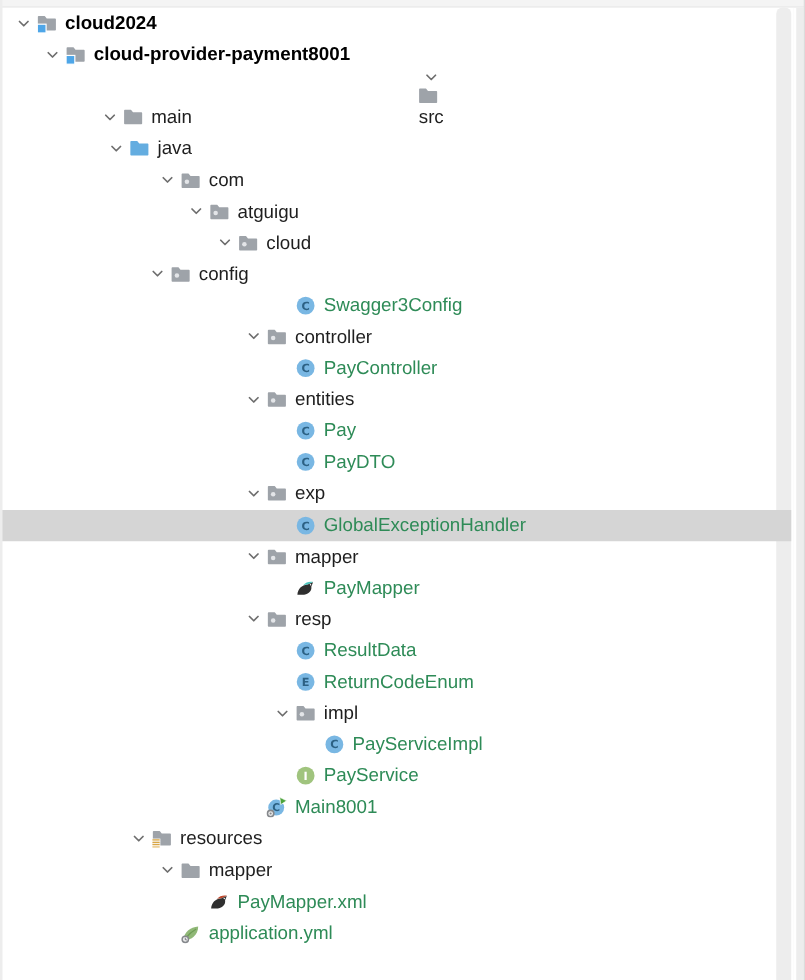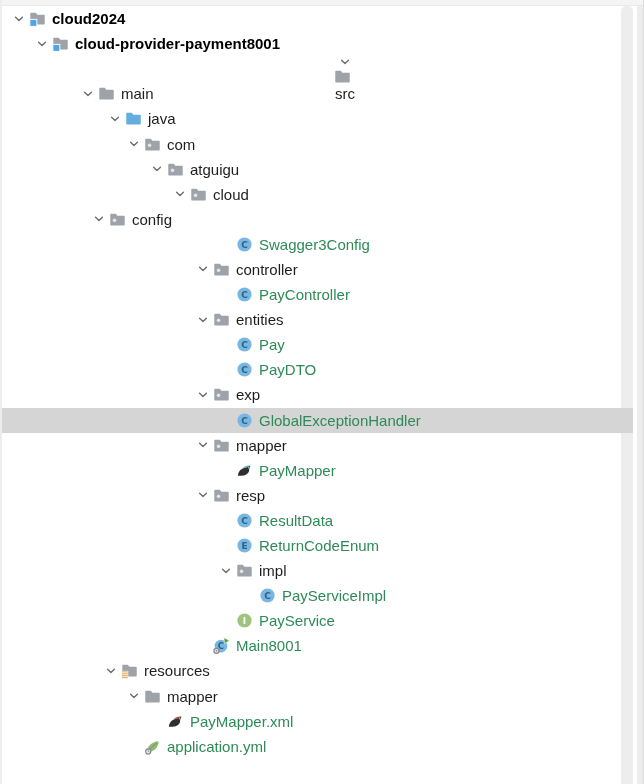--- a/index.html
+++ b/index.html
@@ -87,21 +87,21 @@
           <path d="M2.6 4.2 L6 7.6 L9.4 4.2" stroke="#6E6E6E" stroke-width="1.4" fill="none" stroke-linecap="round" stroke-linejoin="round"></path>
         </svg>
       </span>
       <span class="ico">
         <svg width="17" height="17" viewBox="0 0 16 16" xmlns="http://www.w3.org/2000/svg">
           <path d="M1.2 3.2 C1.2 2.85 1.5 2.6 1.8 2.6 H5.9 C6.15 2.6 6.4 2.7 6.55 2.9 L7.9 4.5 H14.2 C14.55 4.5 14.8 4.8 14.8 5.1 V13 C14.8 13.35 14.55 13.6 14.2 13.6 H1.8 C1.5 13.6 1.2 13.35 1.2 13 Z" fill="#9EA3A9"></path>
         </svg>
       </span>
       <span class="lbl">main</span>
     </div>
-    <div class="row" style="padding-left: 104px;">
+    <div class="row" style="padding-left: 60px; margin-left: 22px;">
       <span class="chev">
         <svg width="12" height="12" viewBox="0 0 12 12" xmlns="http://www.w3.org/2000/svg">
           <path d="M2.6 4.2 L6 7.6 L9.4 4.2" stroke="#6E6E6E" stroke-width="1.4" fill="none" stroke-linecap="round" stroke-linejoin="round"></path>
         </svg>
       </span>
       <span class="ico">
         <svg width="17" height="17" viewBox="0 0 16 16" xmlns="http://www.w3.org/2000/svg">
           <path d="M1.2 3.2 C1.2 2.85 1.5 2.6 1.8 2.6 H5.9 C6.15 2.6 6.4 2.7 6.55 2.9 L7.9 4.5 H14.2 C14.55 4.5 14.8 4.8 14.8 5.1 V13 C14.8 13.35 14.55 13.6 14.2 13.6 H1.8 C1.5 13.6 1.2 13.35 1.2 13 Z" fill="#64ADE0"></path>
         </svg>
       </span>
@@ -142,21 +142,21 @@
         </svg>
       </span>
       <span class="ico">
         <svg width="17" height="17" viewBox="0 0 16 16" xmlns="http://www.w3.org/2000/svg">
           <path d="M1.2 3.2 C1.2 2.85 1.5 2.6 1.8 2.6 H5.9 C6.15 2.6 6.4 2.7 6.55 2.9 L7.9 4.5 H14.2 C14.55 4.5 14.8 4.8 14.8 5.1 V13 C14.8 13.35 14.55 13.6 14.2 13.6 H1.8 C1.5 13.6 1.2 13.35 1.2 13 Z" fill="#9EA3A9"></path>
           <circle cx="5.2" cy="8.8" r="1.7" fill="#E3E5E8"></circle>
         </svg>
       </span>
       <span class="lbl">cloud</span>
     </div>
-    <div class="row" style="padding-left: 88px;">
+    <div class="row" style="padding-left: 115px;">
       <span class="chev">
         <svg width="12" height="12" viewBox="0 0 12 12" xmlns="http://www.w3.org/2000/svg">
           <path d="M2.6 4.2 L6 7.6 L9.4 4.2" stroke="#6E6E6E" stroke-width="1.4" fill="none" stroke-linecap="round" stroke-linejoin="round"></path>
         </svg>
       </span>
       <span class="ico">
         <svg width="17" height="17" viewBox="0 0 16 16" xmlns="http://www.w3.org/2000/svg">
           <path d="M1.2 3.2 C1.2 2.85 1.5 2.6 1.8 2.6 H5.9 C6.15 2.6 6.4 2.7 6.55 2.9 L7.9 4.5 H14.2 C14.55 4.5 14.8 4.8 14.8 5.1 V13 C14.8 13.35 14.55 13.6 14.2 13.6 H1.8 C1.5 13.6 1.2 13.35 1.2 13 Z" fill="#9EA3A9"></path>
           <circle cx="5.2" cy="8.8" r="1.7" fill="#E3E5E8"></circle>
         </svg>

